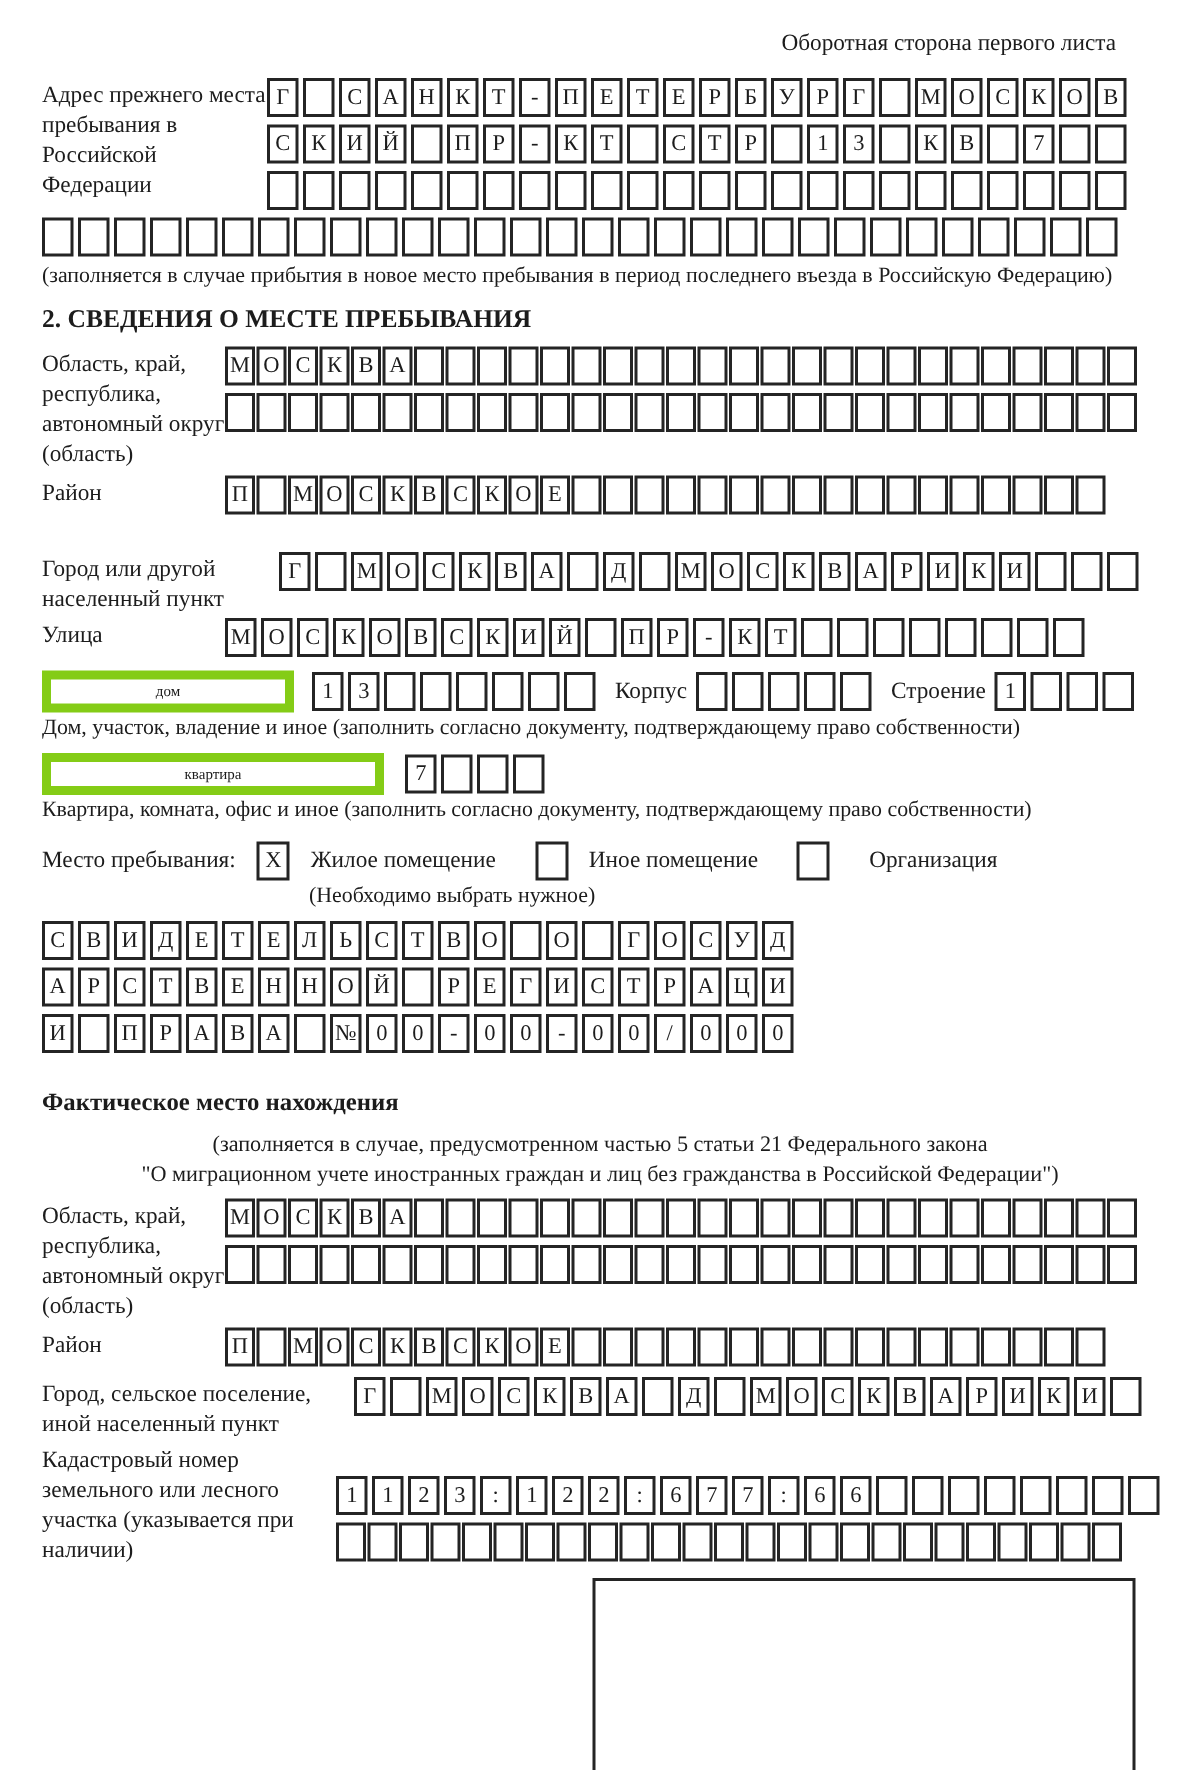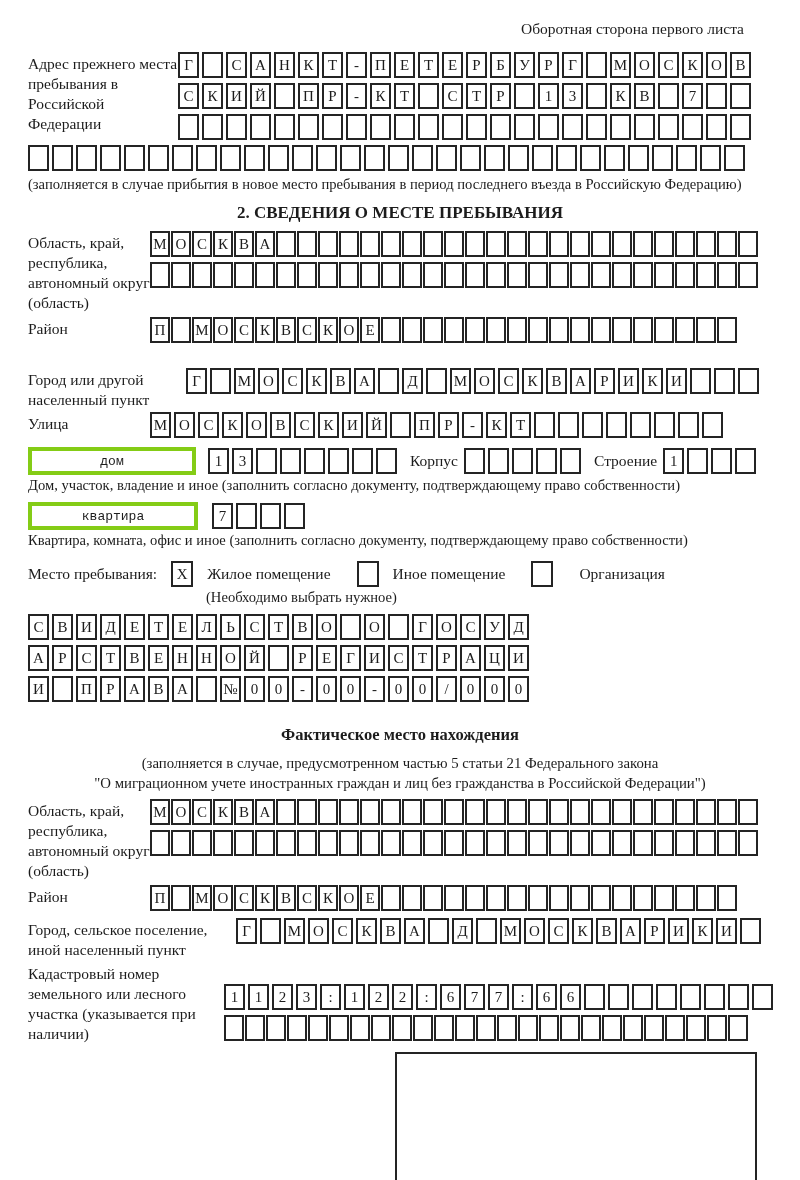--- a/index.html
+++ b/index.html
@@ -25,30 +25,30 @@
   .boxrow { display: flex; margin-bottom: 5px; }
   .cell {
     display: inline-flex; align-items: center; justify-content: center;
     width: 21px; height: 26px; flex: 0 0 auto;
     border: 2px solid #242424; margin-right: 3px;
     font-size: 15px; line-height: 1;
   }
   .tight .cell { width: 20px; margin-right: 1px; }
 
   .note { font-size: 14.6px; margin: 2px 0 0 0; }
-  .sec-title { text-align: center; font-weight: bold; font-size: 17px; margin: 10px 0 8px 0; }
+  .sec-title { text-align: left; font-weight: bold; font-size: 17px; margin: 10px 0 8px 0; }
 
   .inline-row { display: flex; align-items: center; margin-top: 4px; }
   .widebox {
-    border: 4px solid #84cc16; height: 28px;
+    border: 6px solid #84cc16; height: 28px;
     display: inline-flex; align-items: center; justify-content: center;
-    font-size: 13px; flex: 0 0 auto; font-family: Liberation Mono, monospace;
+    font-size: 10px; flex: 0 0 auto;
   }
   .dom-box { width: 168px; margin-right: 12px; }
-  .kv-box { width: 170px; margin-right: 14px; }
+  .kv-box { width: 228px; margin-right: 14px; }
   .small-lbl { font-size: 15.5px; margin: 0 6px 0 10px; }
 
   .cbox {
     display: inline-flex; align-items: center; justify-content: center;
     width: 22px; height: 26px; border: 2px solid #242424;
     font-size: 15px; flex: 0 0 auto;
   }
   .mesto { display: flex; align-items: center; margin-top: 12px; font-size: 15.5px; }
   .mesto .gap { width: 14px; }
   .mesto .gap2 { width: 26px; }

